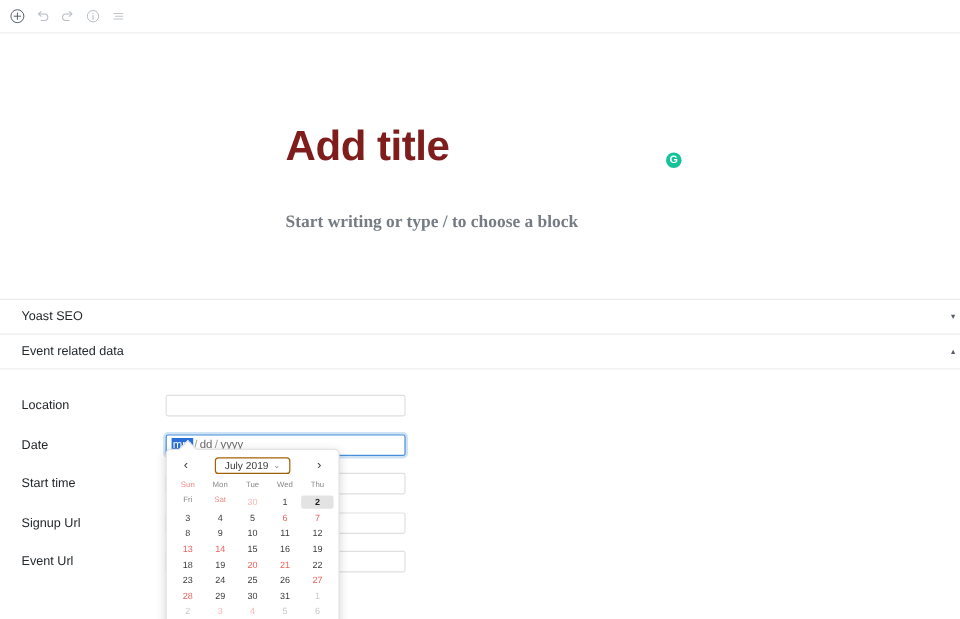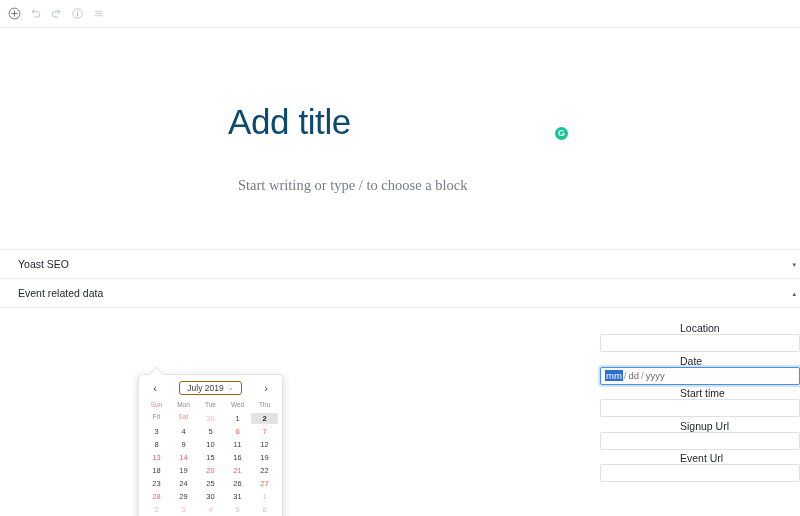--- a/index.html
+++ b/index.html
@@ -40,37 +40,38 @@
   
   .canvas {
     height: 222px;
     border-bottom: 1px solid #e8eaec;
     position: relative;
     background: #ffffff;
     box-sizing: border-box;
   }
   .post-title {
     position: absolute;
-    left: 228px;
+    left: 238px;
     top: 72px;
     font-size: 35px;
-    font-weight: normal;
+    font-weight: bold;
     letter-spacing: -0.4px;
-    color: #0c4a6e;
+    color: #7f1d1d;
     line-height: 44px;
     cursor: text;
   }
   .post-body {
     position: absolute;
     left: 238px;
     top: 149px;
     font-family: "Liberation Serif", serif;
     font-size: 14.5px;
     color: #757c84;
     cursor: text;
+    font-weight: bold;
   }
   .grammarly {
     position: absolute;
     left: 555px;
     top: 99px;
     width: 13px;
     height: 13px;
     border-radius: 50%;
     background: #15c39a;
     color: #ffffff;
@@ -103,24 +104,23 @@
   }
 
   
   .form {
     padding: 14px 0 0 0;
     position: relative;
     background: #ffffff;
   }
   .form-row {
     display: flex;
-    align-items: flex-end;
+    align-items: center;
     height: 32.5px;
     padding-left: 18px;
-    flex-direction: column;
   }
   .form-label {
     width: 120px;
     font-size: 10.5px;
     color: #23282d;
   }
   .form-input {
     width: 190px;
     height: 16px;
     border: 1px solid #e0e0e0;

